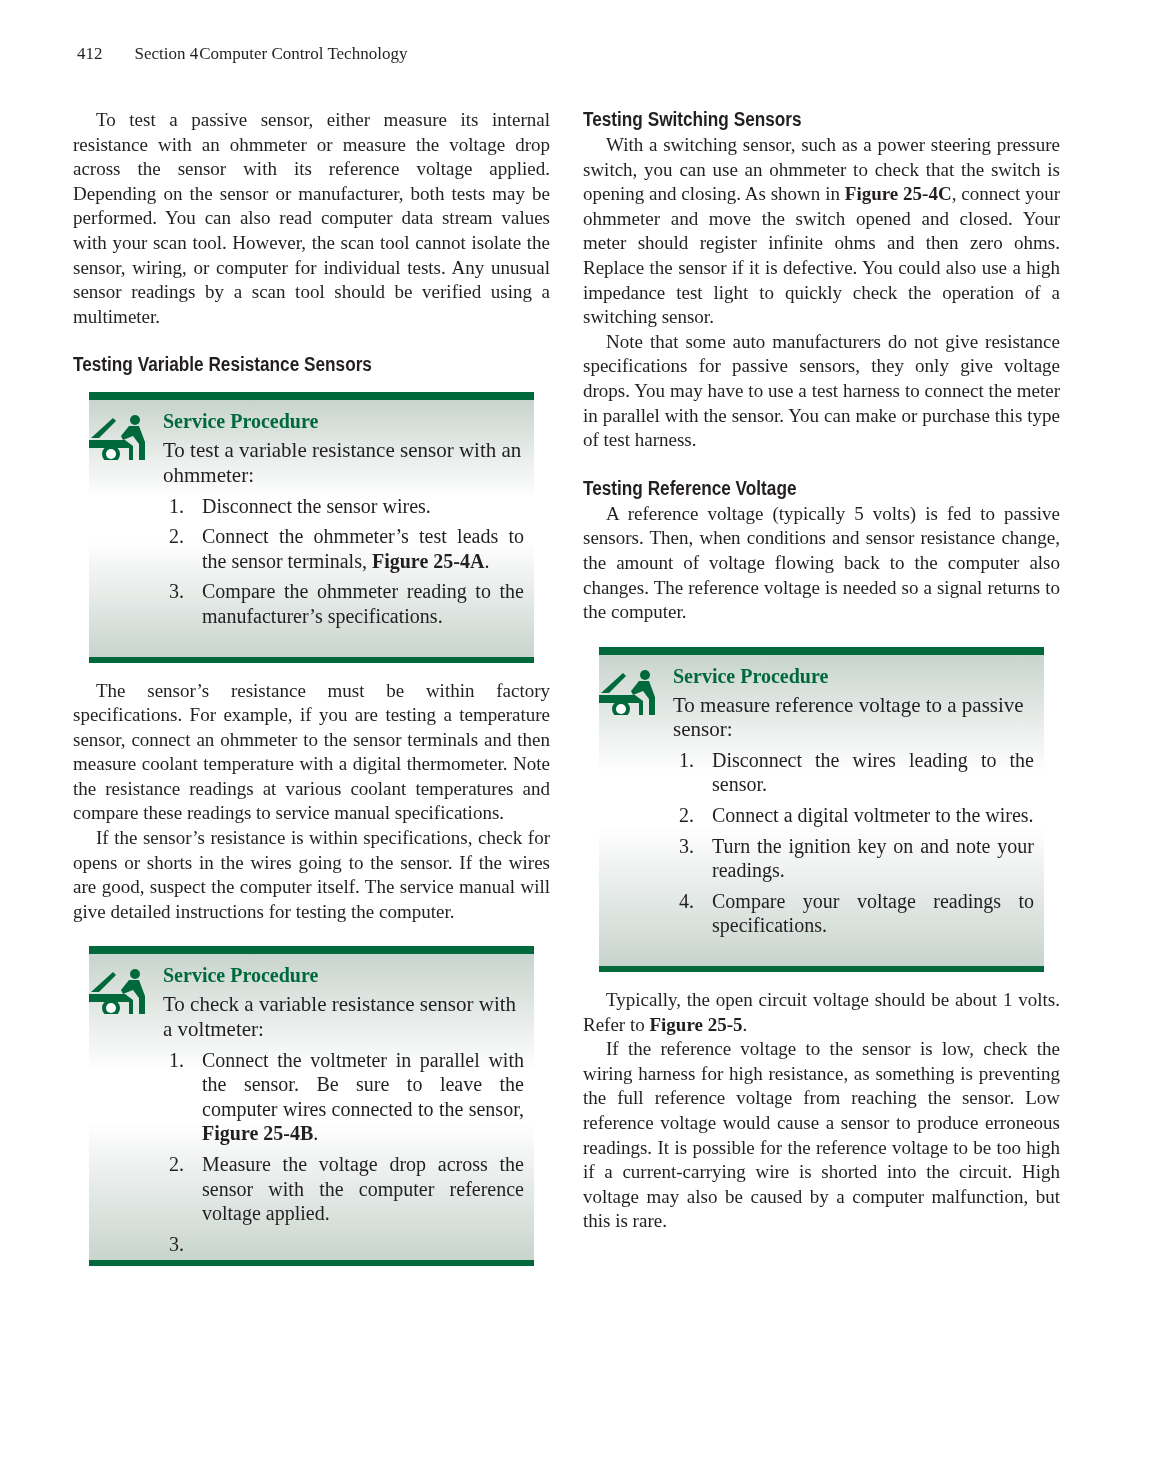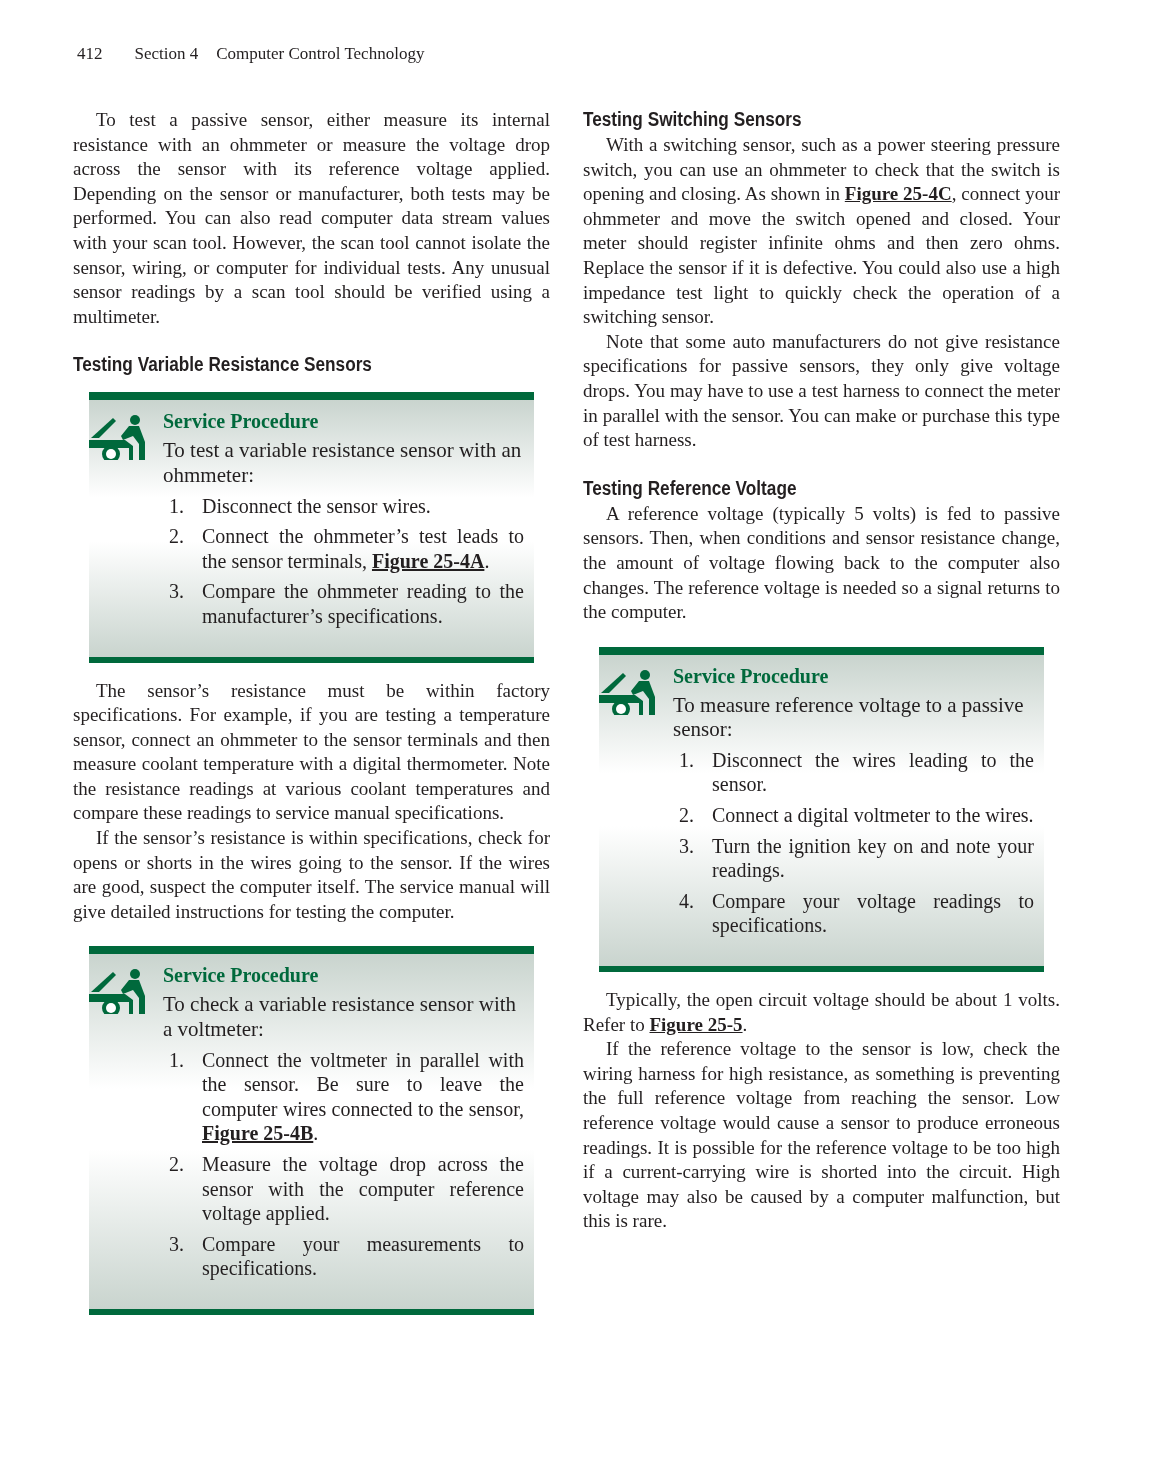--- a/index.html
+++ b/index.html
@@ -1,35 +1,35 @@
 <!DOCTYPE html>
 <html><head>
 <meta charset="utf-8">
 <style>
   html, body { margin: 0; padding: 0; background: #ffffff; }
   body { width: 1156px; height: 1479px; position: relative; font-family: "Liberation Serif", "DejaVu Serif", serif; color: #231f20; overflow: hidden; }
   .header { position: absolute; left: 77px; top: 44px; font-size: 17px; }
   .header .pnum { font-weight: normal; margin-right: 32px; }
-  .header .sec { margin-right: 18px; }
+  .header .sec { margin-right: 1px; }
   .col { position: absolute; top: 108px; width: 477px; }
   .col.left { left: 73px; }
   .col.right { left: 583px; }
   p { margin: 0; font-size: 19px; line-height: 24.6px; text-align: justify; text-indent: 23px; }
   h3 { margin: 0; font-family: "Liberation Sans", "DejaVu Sans", sans-serif; font-weight: bold; font-size: 20px; transform: scaleX(0.86); transform-origin: left; white-space: nowrap; color: #231f20; }
   .h-left { margin-top: 24px; margin-bottom: 16px; }
   .h-right { margin-top: 0; margin-bottom: 2px; }
   .h-right2 { margin-top: 24px; margin-bottom: 2px; }
   .sp { position: relative; border-top: 8px solid #00693c; border-bottom: 6px solid #00693c; background: linear-gradient(to bottom, #c9d4ce 0%, #ffffff 38%, #ffffff 55%, #c9d4ce 100%); padding: 8px 10px 28px 74px; margin: 16px; }
   .sp .icon { position: absolute; left: 0; top: 12px; width: 58px; height: 48px; }
   .sp .title { color: #00693c; font-weight: bold; font-size: 20px; line-height: 26px; }
   .sp .intro { font-size: 21px; line-height: 24.6px; margin-top: 4px; }
   .sp ol { margin: 6px 0 0 0; padding: 0; list-style: none; }
   .sp li { position: relative; padding-left: 39px; font-size: 20px; line-height: 24.6px; text-align: justify; margin-bottom: 6px; }
   .sp li .num { position: absolute; left: 6px; top: 0; }
-  b { font-weight: bold; text-decoration: underline; }
+  b { font-weight: bold; }
 </style>
 </head>
 <body>
 
 <svg width="0" height="0" style="position:absolute">
   <defs>
     <g id="mech">
       <path d="M2 26 L24 6 L27 9 L10 26 Z" fill="#00693c"></path>
       <path d="M0 28 L36 28 L44 34 L44 48 L40 48 L40 36 L0 36 Z" fill="#00693c"></path>
       <circle cx="22" cy="42" r="9" fill="#00693c"></circle>
@@ -66,21 +66,21 @@
 
   <div class="sp" style="margin-top:22px">
     <svg class="icon" viewBox="0 0 58 48">
         <use href="#mech"></use>
       </svg>
     <div class="title">Service Procedure</div>
     <div class="intro">To check a variable resistance sensor with a voltmeter:</div>
     <ol>
       <li><span class="num">1.</span><span>Connect the voltmeter in parallel with the sensor. Be sure to leave the computer wires connected to the sensor, </span><b>Figure 25-4B</b><span>.</span></li>
       <li><span class="num">2.</span><span>Measure the voltage drop across the sensor with the computer reference voltage applied.</span></li>
-      <li style="margin-bottom:0"><span class="num">3.</span><span>Compare your measurements to specifications.</span></li>
+      <li style="margin-bottom:0"><span class="num">3.</span></li>
     </ol>
   </div>
 </div>
 
 <div class="col right">
   <h3 class="h-right">Testing Switching Sensors</h3>
   <p><span>With a switching sensor, such as a power steering pressure switch, you can use an ohmmeter to check that the switch is opening and closing. As shown in </span><b>Figure 25-4C</b><span>, connect your ohmmeter and move the switch opened and closed. Your meter should register infinite ohms and then zero ohms. Replace the sensor if it is defective. You could also use a high impedance test light to quickly check the operation of a switching sensor.</span></p>
   <p>Note that some auto manufacturers do not give resistance specifications for passive sensors, they only give voltage drops. You may have to use a test harness to connect the meter in parallel with the sensor. You can make or purchase this type of test harness.</p>
 
   <h3 class="h-right2">Testing Reference Voltage</h3>

